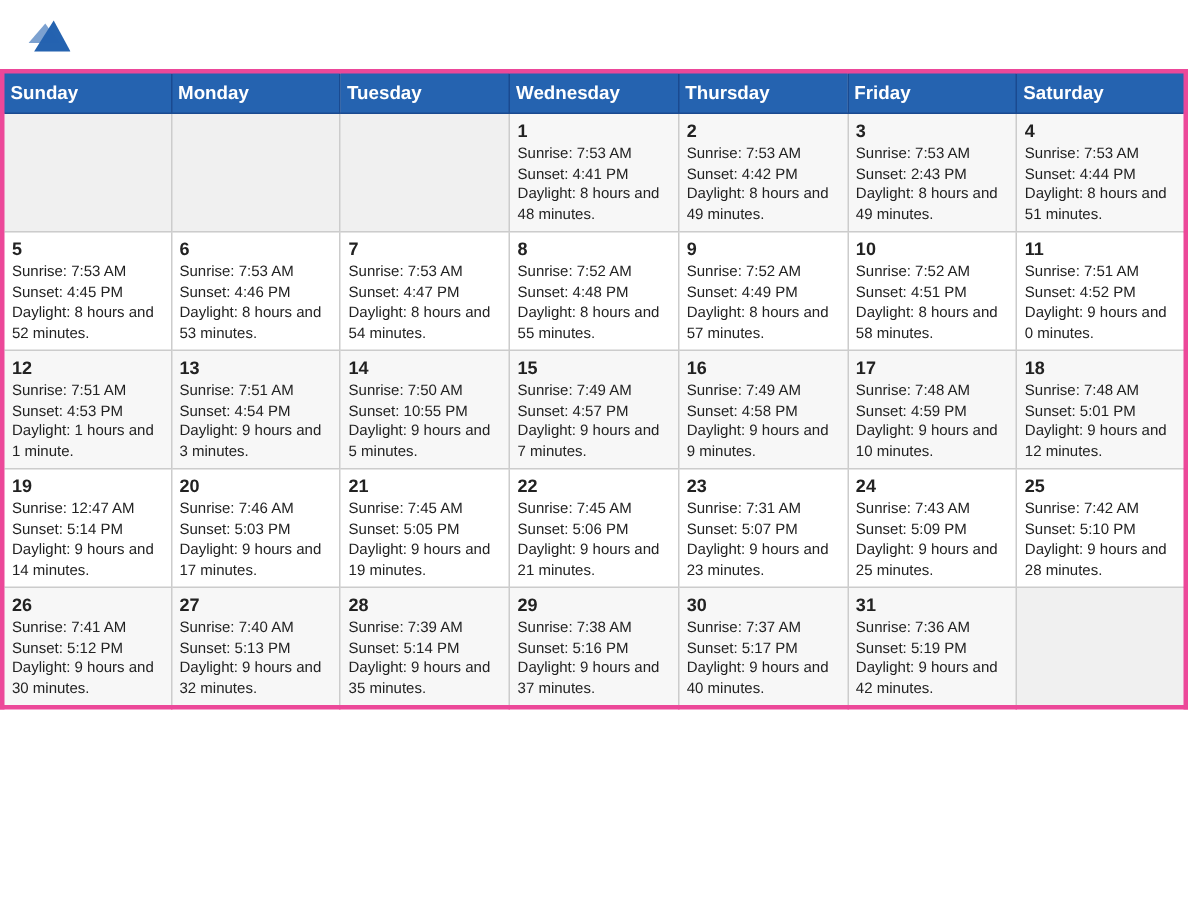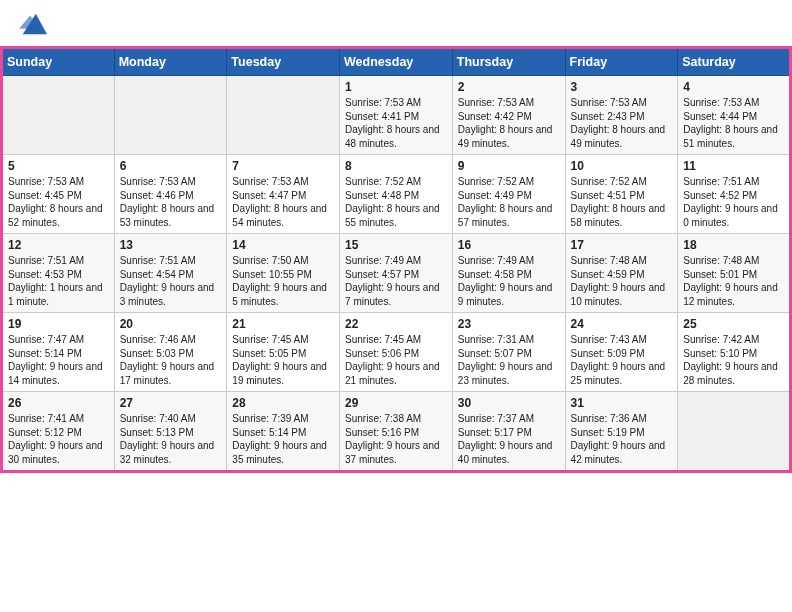--- a/index.html
+++ b/index.html
@@ -254,21 +254,21 @@
           <td>
             <span class="day-number">18</span>
             <div class="day-info">Sunrise: 7:48 AM</div>
             <div class="day-info">Sunset: 5:01 PM</div>
             <div class="day-info">Daylight: 9 hours and 12 minutes.</div>
           </td>
         </tr>
         <tr>
           <td>
             <span class="day-number">19</span>
-            <div class="day-info">Sunrise: 7:47 AM</div>
+            <div class="day-info">Sunrise: 12:47 AM</div>
             <div class="day-info">Sunset: 5:14 PM</div>
             <div class="day-info">Daylight: 9 hours and 14 minutes.</div>
           </td>
           <td>
             <span class="day-number">20</span>
             <div class="day-info">Sunrise: 7:46 AM</div>
             <div class="day-info">Sunset: 5:03 PM</div>
             <div class="day-info">Daylight: 9 hours and 17 minutes.</div>
           </td>
           <td>

